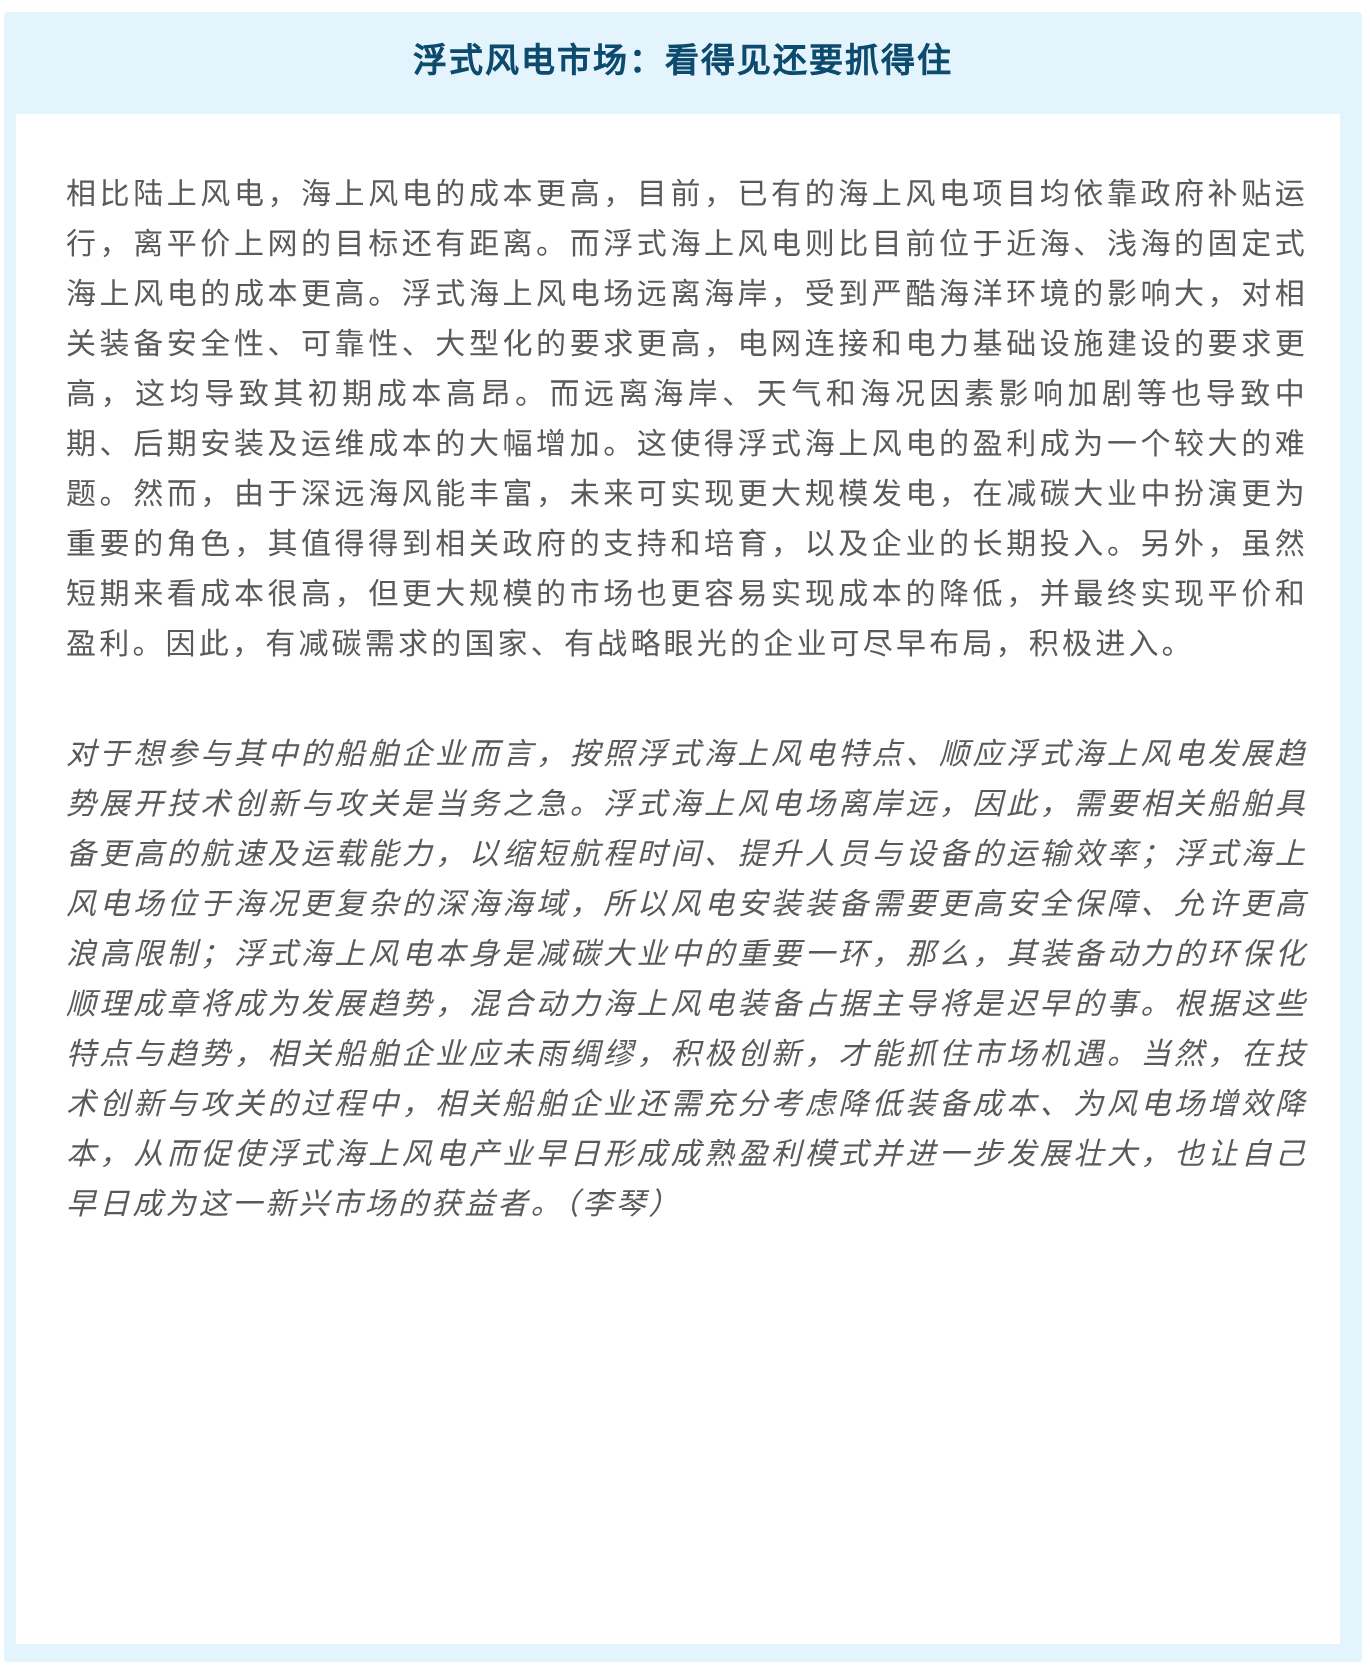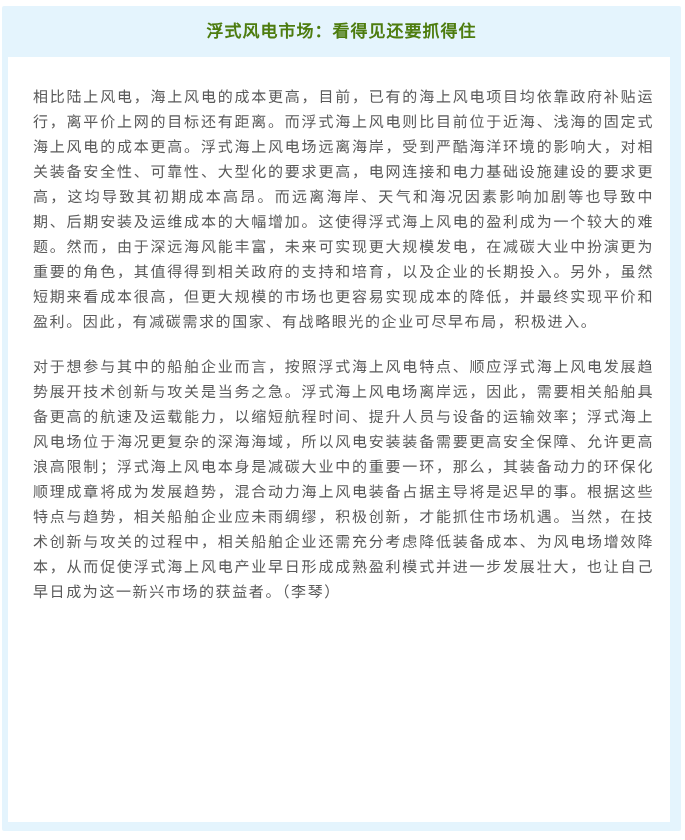--- a/index.html
+++ b/index.html
@@ -26,21 +26,21 @@
   }
   .panel-header {
     height: 51px;
     display: flex;
     align-items: center;
     justify-content: center;
   }
   .article-title {
     font-size: 17px;
     font-weight: bold;
-    color: #4d7c0f;
+    color: #0c4a6e;
     letter-spacing: 1px;
     line-height: 1;
   }
   .card {
     margin: 0 11px 9px 6px;
     width: 662px;
     height: 765px;
     box-sizing: border-box;
     background: #ffffff;
     padding: 28px 16px 0 25px;
@@ -49,21 +49,22 @@
   .card p {
     margin: 0 0 14px 0;
     font-size: 15px;
     line-height: 25px;
     letter-spacing: 1.6px;
     color: #5a5a5a;
     text-align: justify;
     text-justify: inter-ideograph;
   }
   .card p.para-3 {
-    margin-top: 20px;
+    margin-top: 30px;
+    font-style: italic;
   }
 </style>
 </head>
 <body>
 
 <div class="page">
   <div class="panel">
     <div class="panel-header">
       <div class="article-title">浮式风电市场：看得见还要抓得住</div>
     </div>

